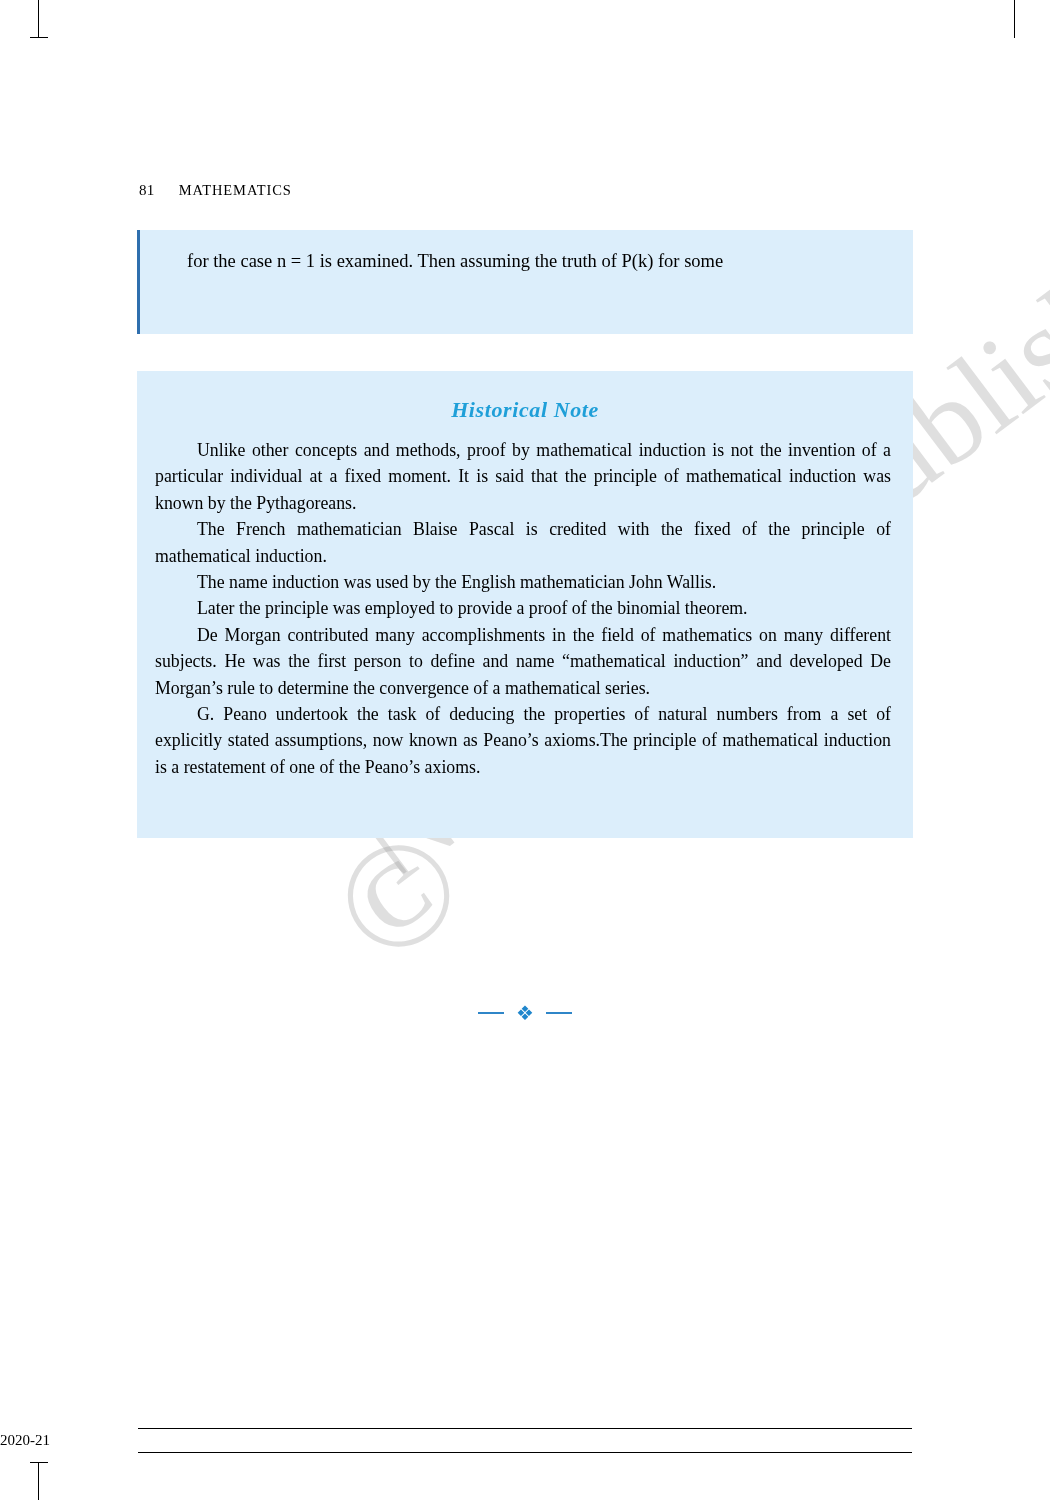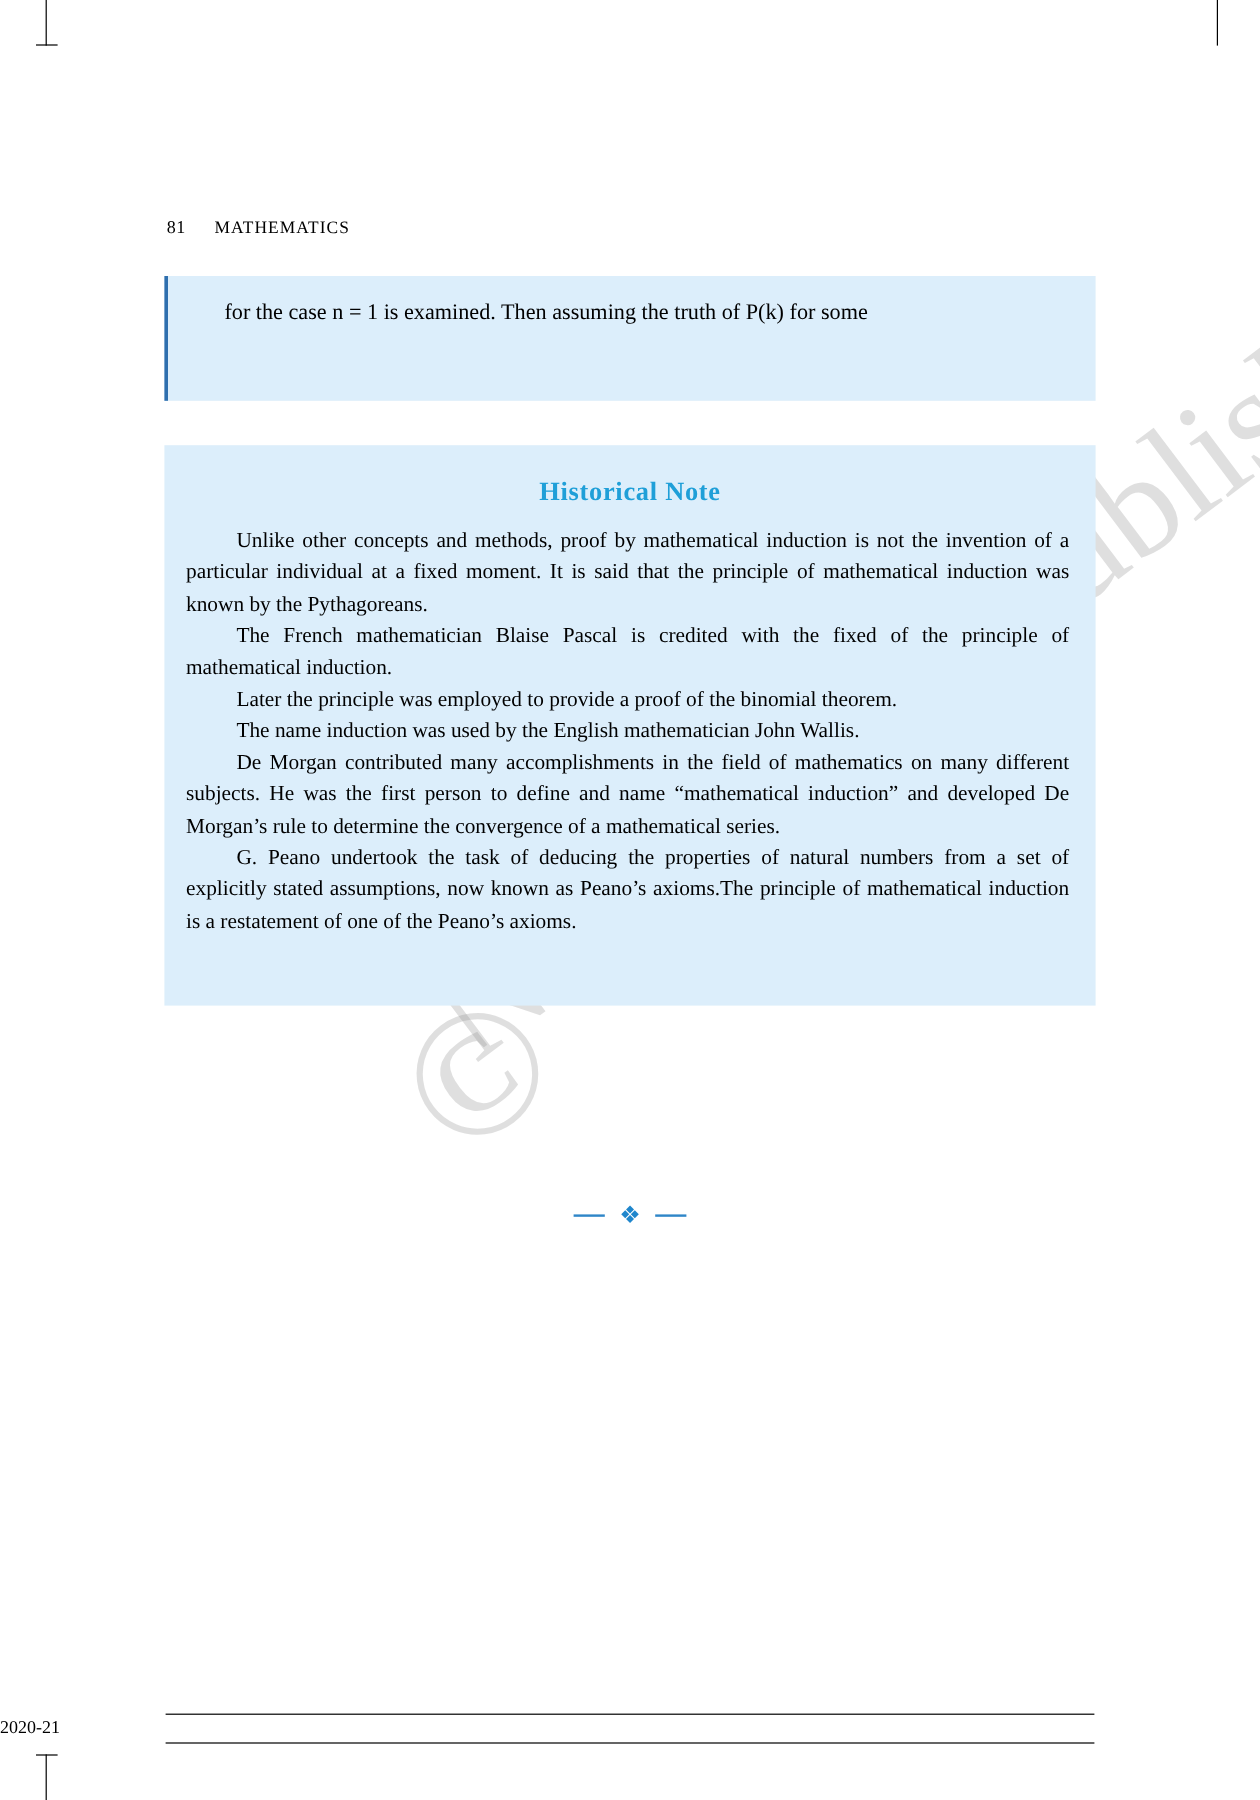--- a/index.html
+++ b/index.html
@@ -69,20 +69,21 @@
   .box-top .last-line { text-align: left; }
 
   .box-hist {
     left: 137px;
     top: 371px;
     width: 776px;
     height: 467px;
   }
   .hist-title {
     text-align: center;
+    font-style: italic;
     font-weight: bold;
     font-size: 22px;
     color: #1f9fd8;
     letter-spacing: 0.6px;
     margin: 26px 0 14px 0;
   }
   .hist-body {
     padding: 0 22px 0 18px;
     font-size: 17.8px;
     line-height: 26.4px;
@@ -207,22 +208,22 @@
 
 <div class="tint-box box-top">
   <p>for  the  case  n  =  1  is  examined.  Then  assuming  the  truth  of  P(k)  for  some</p>
 </div>
 
 <div class="tint-box box-hist">
   <div class="hist-title">Historical  Note</div>
   <div class="hist-body">
     <p>Unlike other concepts and methods, proof  by mathematical induction is not the invention of a particular individual at a fixed moment. It is said that the principle of mathematical induction was known by the Pythagoreans.</p>
     <p>The French mathematician Blaise Pascal is credited with the fixed of the principle of mathematical induction.</p>
+    <p class="no-just">The name induction was used by the English mathematician John Wallis.</p>
     <p class="no-just">Later the principle was employed to provide a proof of the binomial theorem.</p>
-    <p class="no-just">The name induction was used by the English mathematician John Wallis.</p>
     <p>De Morgan contributed many accomplishments in the field of mathematics on  many  different  subjects.  He  was  the  first  person  to  define  and  name “mathematical  induction”  and  developed  De  Morgan’s  rule  to  determine  the convergence  of  a  mathematical  series.</p>
     <p>G. Peano  undertook the task of deducing the properties of natural numbers from a set of explicitly stated assumptions, now known as Peano’s axioms.The principle of mathematical induction is a restatement of one of the Peano’s axioms.</p>
   </div>
 </div>
 
 <div class="ornament">
   <span class="orn-dash"></span><span class="orn-diamond">❖</span><span class="orn-dash"></span>
 </div>
 
 <div class="footer-rule-top"></div>

